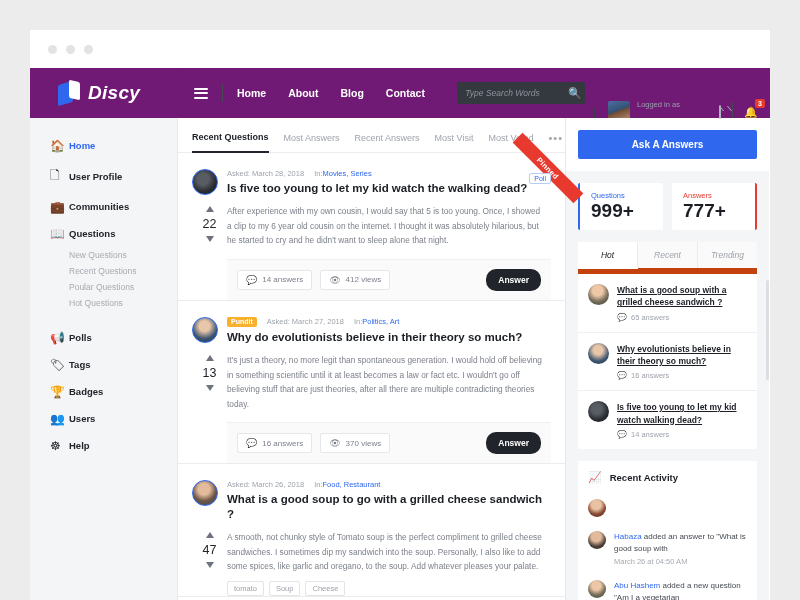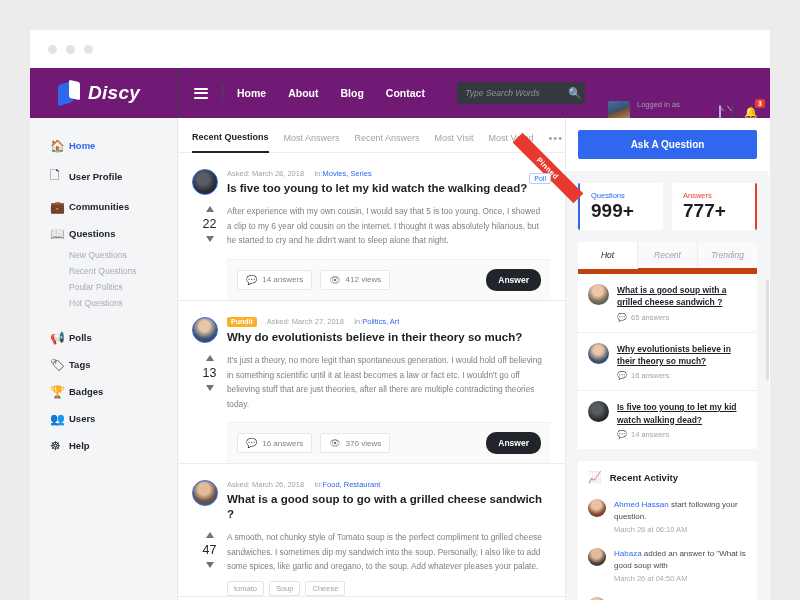--- a/index.html
+++ b/index.html
@@ -234,21 +234,21 @@
       <div class="snav">
         <span class="sicon">💼</span>
         <span class="slabel">Communities</span>
       </div>
       <div class="snav">
         <span class="sicon">📖</span>
         <span class="slabel">Questions</span>
       </div>
       <div class="subnav">New Questions</div>
       <div class="subnav">Recent Questions</div>
-      <div class="subnav">Poular Politics</div>
+      <div class="subnav">Poular Questions</div>
       <div class="subnav">Hot Questions</div>
       <div class="sgap"></div>
       <div class="snav">
         <span class="sicon">📢</span>
         <span class="slabel">Polls</span>
       </div>
       <div class="snav">
         <span class="sicon">🏷</span>
         <span class="slabel">Tags</span>
       </div>
@@ -369,21 +369,21 @@
         <div class="qtags">
           <span class="qtag">tomato</span>
           <span class="qtag">Soup</span>
           <span class="qtag">Cheese</span>
         </div>
       </div>
     </div>
 
     <div class="rsidebar">
       <div class="ask-wrap">
-        <button class="ask-btn">Ask A Question</button>
+        <button class="ask-btn">Ask A Answers</button>
       </div>
 
       <div class="stats">
         <div class="stat q">
           <div class="sl">Questions</div>
           <div class="sv">999+</div>
         </div>
         <div class="stat a">
           <div class="sl">Answers</div>
           <div class="sv">777+</div>
@@ -428,26 +428,20 @@
         </div>
       </div>
 
       <div class="panel">
         <div class="pan-head">
           <span class="phi">📈</span>
           <span class="pht">Recent Activity</span>
         </div>
         <div class="act">
           <span class="actav avA"></span>
-          <div>
-            <div class="acttx">
-              <a href="#">Ahmed Hassan</a><span> start following your question.</span>
-            </div>
-            <div class="actdt">March 26 at 06:10 AM</div>
-          </div>
         </div>
         <div class="act">
           <span class="actav avB"></span>
           <div>
             <div class="acttx">
               <a href="#">Habaza</a><span> added an answer to "What is  good soup with</span>
             </div>
             <div class="actdt">March 26 at 04:50 AM</div>
           </div>
         </div>

